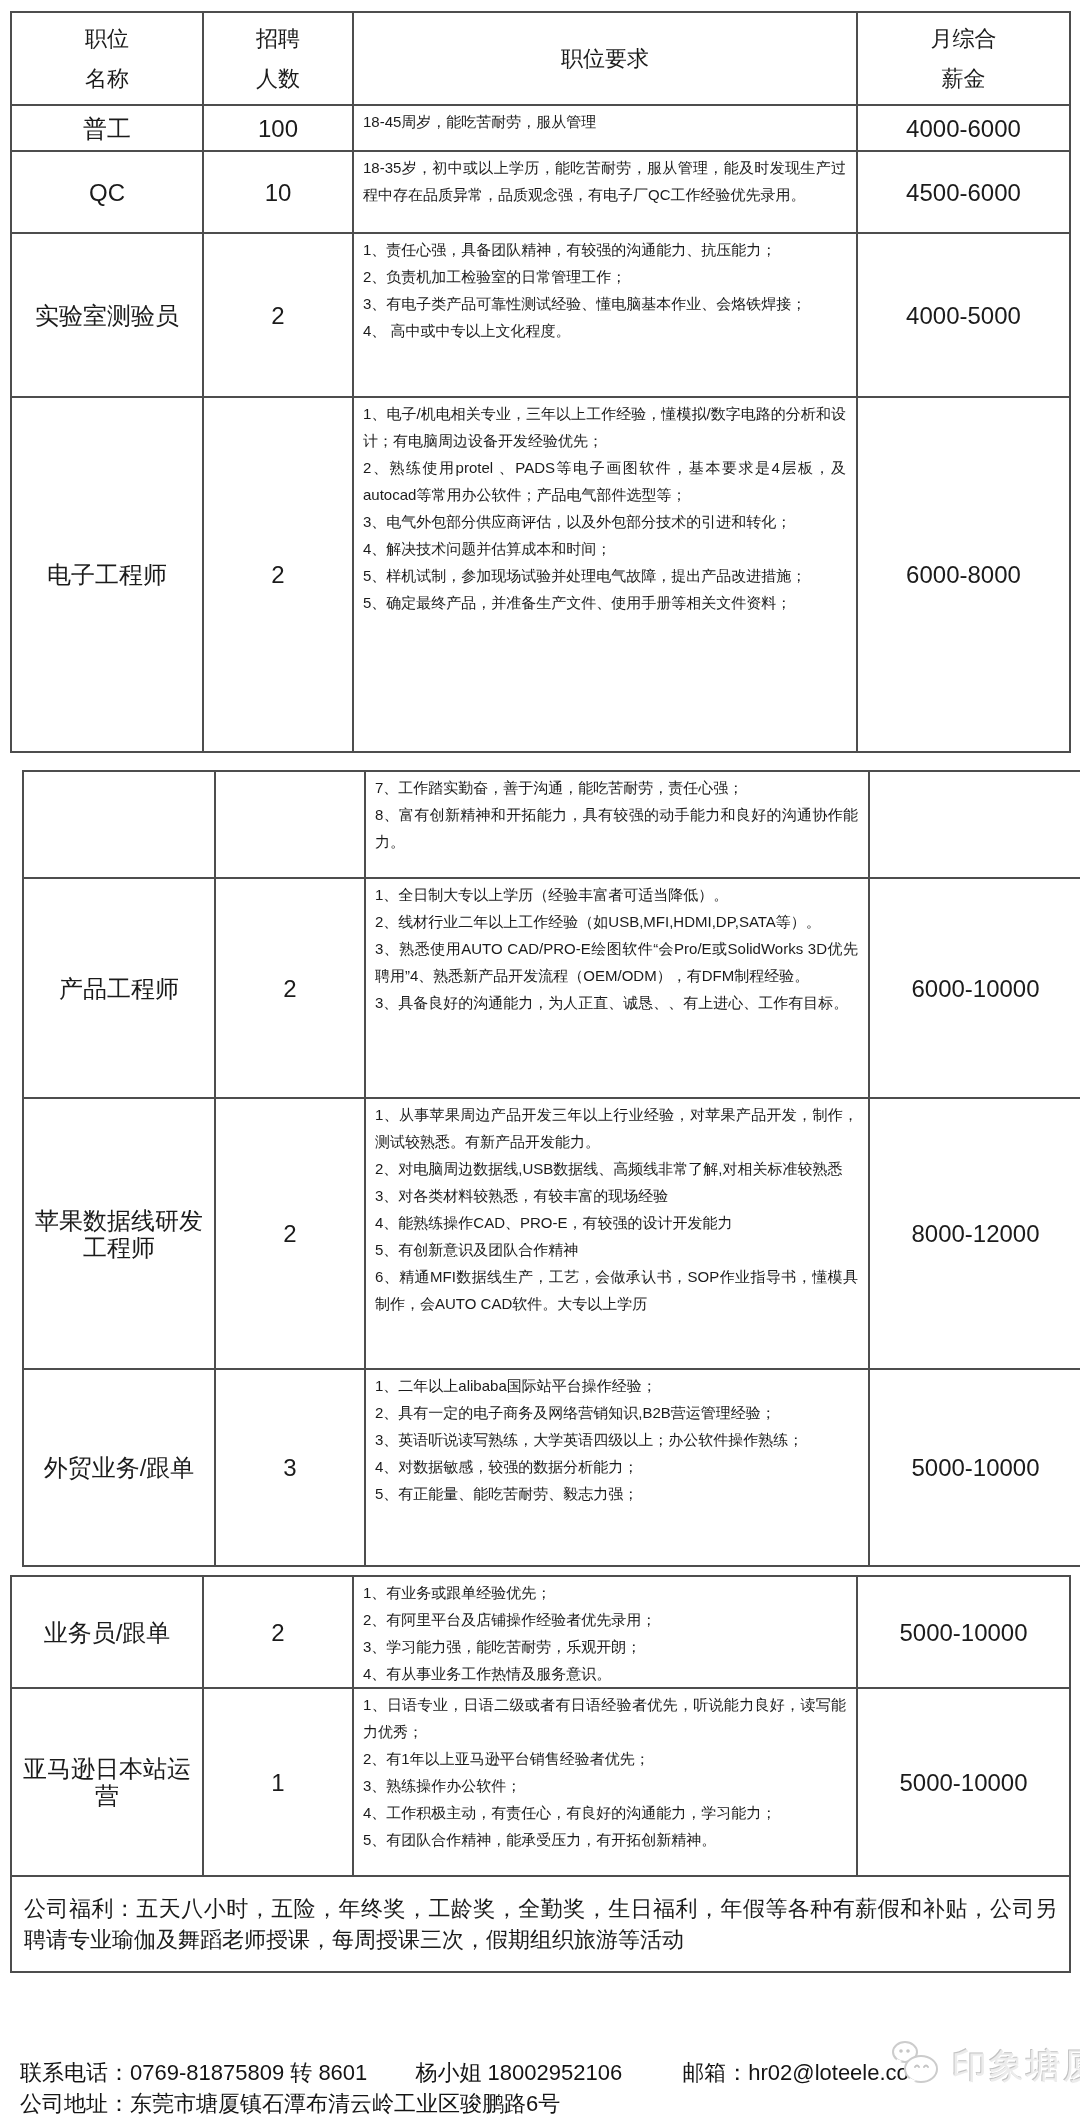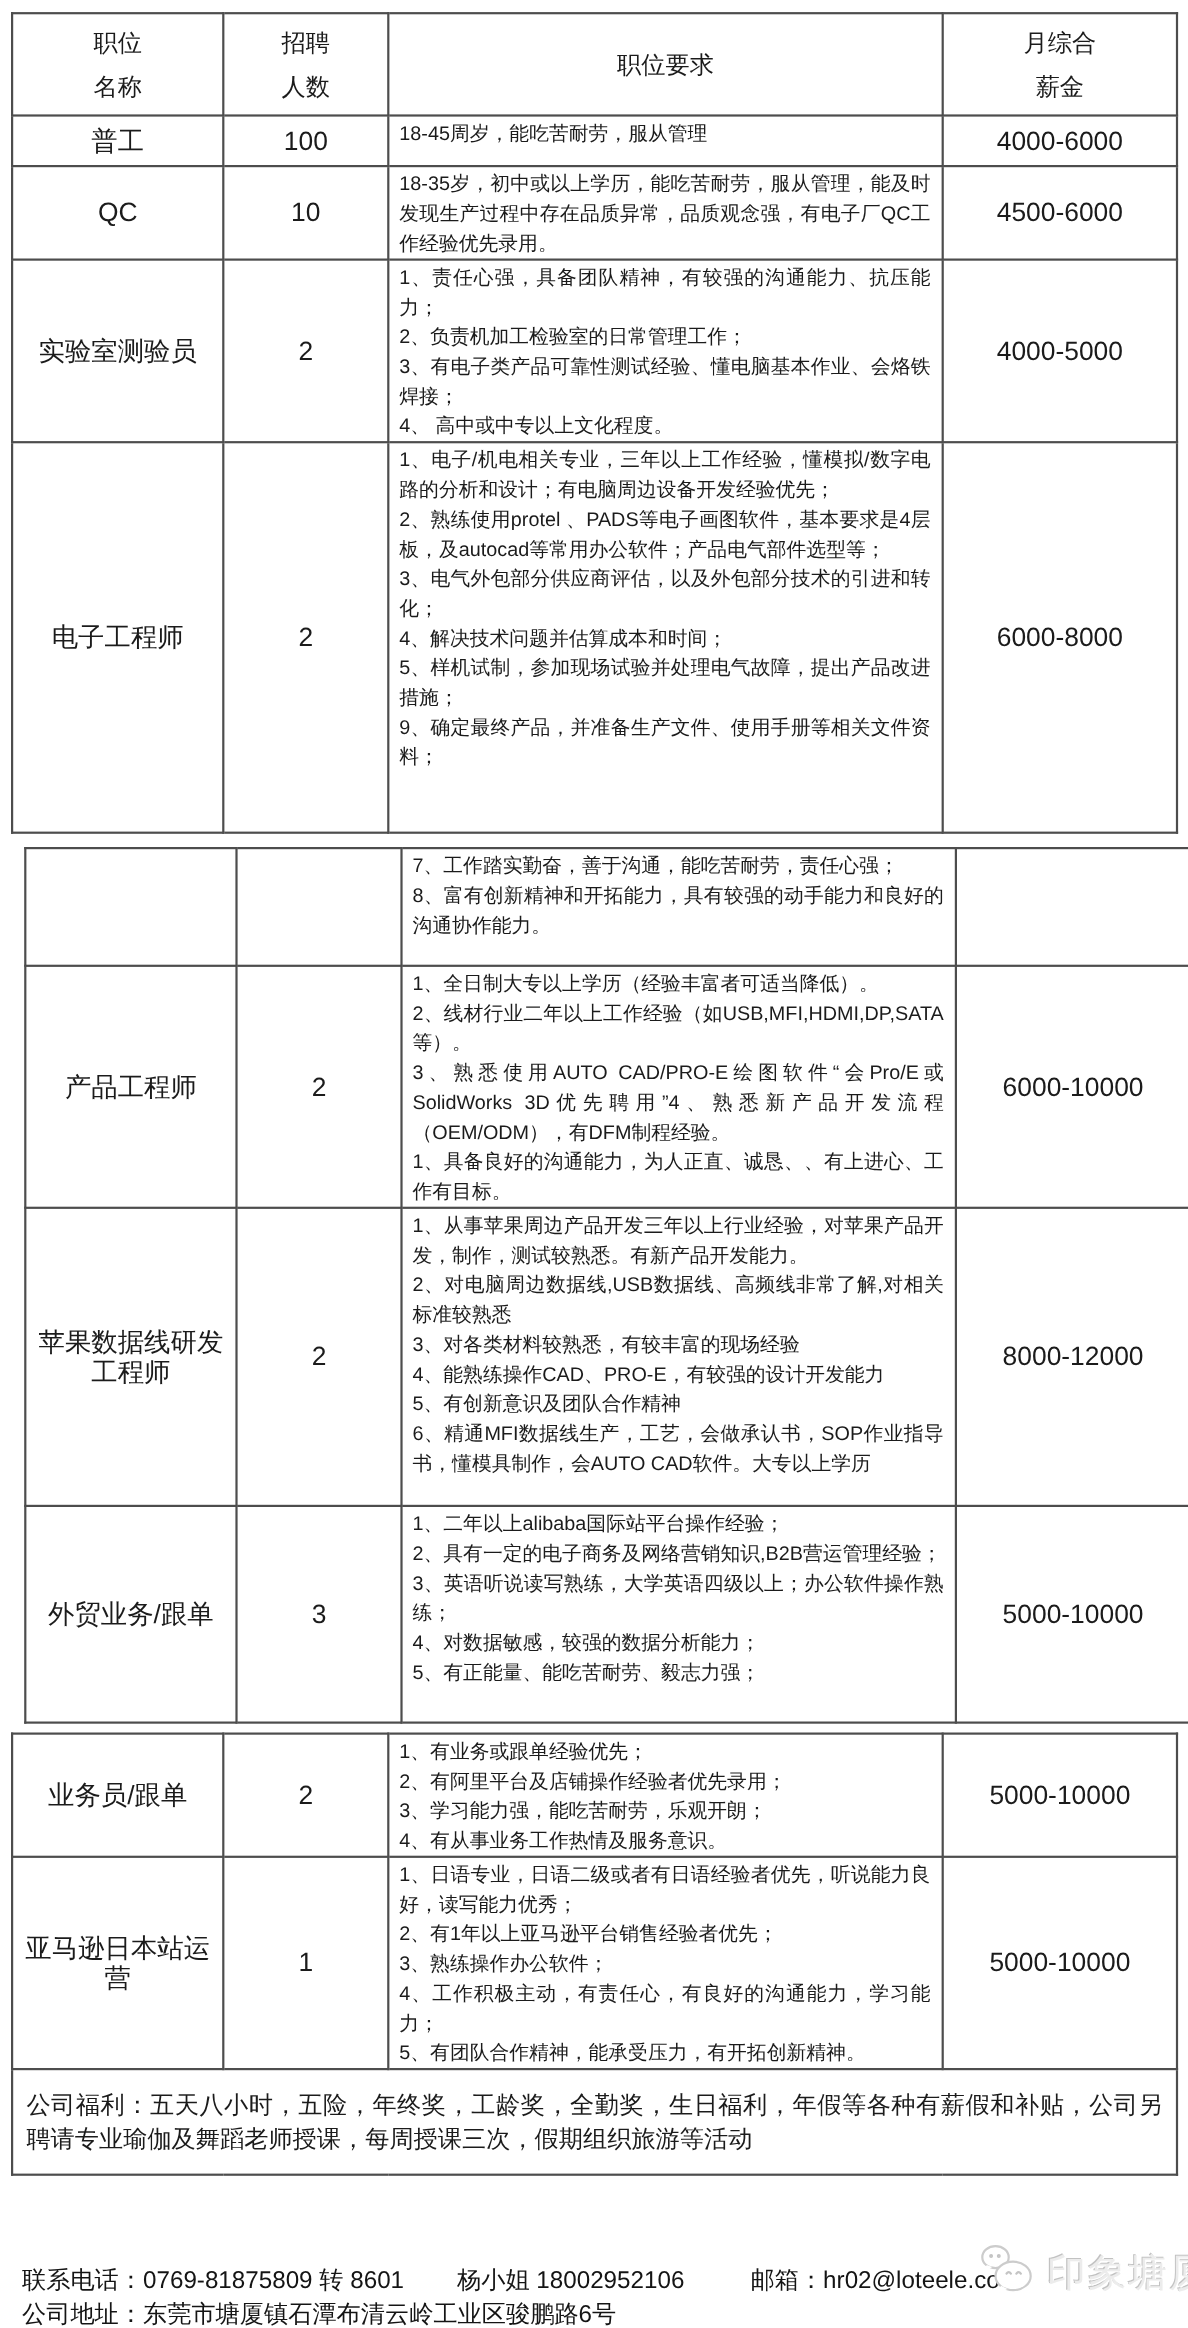--- a/index.html
+++ b/index.html
@@ -5,21 +5,21 @@
   html,body{margin:0;padding:0;background:#ffffff;}
   .page{
     position:relative;width:1080px;height:2116px;background:#ffffff;
     font-family:"Liberation Sans","DejaVu Sans",sans-serif;color:#1b1b1b;overflow:hidden;
   }
   table.jobs{position:absolute;border-collapse:collapse;table-layout:fixed;background:#ffffff;}
   table.jobs td{border:2px solid #4d4d4d;overflow:hidden;word-break:break-word;}
   td.c-name,td.c-count,td.c-salary{
     text-align:center;vertical-align:middle;font-size:24px;line-height:27px;padding:0 4px;
   }
-  td.c-req{vertical-align:top;padding:2px 10px 0 9px;font-size:18px;line-height:27px;}
+  td.c-req{vertical-align:top;padding:2px 10px 0 9px;font-size:15px;line-height:27px;}
   .req-item{text-align:justify;text-justify:inter-ideograph;}
   td.hdr{text-align:center;vertical-align:middle;font-size:22px;line-height:40px;}
   td.welfare{text-align:justify;vertical-align:middle;font-size:22px;line-height:31px;padding:16px 12px;}
   .footer-line{position:absolute;left:20px;font-size:22px;white-space:nowrap;color:#141414;}
   .footer-contact{top:2058px;}
   .footer-address{top:2089px;}
   .footer-contact .seg2{margin-left:42px;}
   .footer-contact .seg3{margin-left:54px;}
   .watermark{
     position:absolute;top:2038px;left:888px;width:192px;height:56px;
@@ -88,21 +88,21 @@
           </tr>
           <tr style="height: 355px;">
             <td class="c-name">电子工程师</td>
             <td class="c-count">2</td>
             <td class="c-req">
               <div class="req-item">1、电子/机电相关专业，三年以上工作经验，懂模拟/数字电路的分析和设计；有电脑周边设备开发经验优先；</div>
               <div class="req-item">2、熟练使用protel 、PADS等电子画图软件，基本要求是4层板，及autocad等常用办公软件；产品电气部件选型等；</div>
               <div class="req-item">3、电气外包部分供应商评估，以及外包部分技术的引进和转化；</div>
               <div class="req-item">4、解决技术问题并估算成本和时间；</div>
               <div class="req-item">5、样机试制，参加现场试验并处理电气故障，提出产品改进措施；</div>
-              <div class="req-item">9、确定最终产品，并准备生产文件、使用手册等相关文件资料；</div>
+              <div class="req-item">5、确定最终产品，并准备生产文件、使用手册等相关文件资料；</div>
             </td>
             <td class="c-salary">6000-8000</td>
           </tr>
         </tbody>
       </table>
       <table class="jobs" style="top: 770px; left: 22px; width: 1059px;">
         <colgroup>
           <col style="width: 192px;">
           <col style="width: 150px;">
           <col style="width: 504px;">
@@ -118,21 +118,21 @@
             </td>
             <td class="c-salary"></td>
           </tr>
           <tr style="height: 220px;">
             <td class="c-name">产品工程师</td>
             <td class="c-count">2</td>
             <td class="c-req">
               <div class="req-item">1、全日制大专以上学历（经验丰富者可适当降低）。</div>
               <div class="req-item">2、线材行业二年以上工作经验（如USB,MFI,HDMI,DP,SATA等）。</div>
               <div class="req-item">3、熟悉使用AUTO CAD/PRO-E绘图软件“会Pro/E或SolidWorks 3D优先聘用”4、熟悉新产品开发流程（OEM/ODM），有DFM制程经验。</div>
-              <div class="req-item">1、具备良好的沟通能力，为人正直、诚恳、、有上进心、工作有目标。</div>
+              <div class="req-item">3、具备良好的沟通能力，为人正直、诚恳、、有上进心、工作有目标。</div>
             </td>
             <td class="c-salary">6000-10000</td>
           </tr>
           <tr style="height: 271px;">
             <td class="c-name">苹果数据线研发工程师</td>
             <td class="c-count">2</td>
             <td class="c-req">
               <div class="req-item">1、从事苹果周边产品开发三年以上行业经验，对苹果产品开发，制作，测试较熟悉。有新产品开发能力。</div>
               <div class="req-item">2、对电脑周边数据线,USB数据线、高频线非常了解,对相关标准较熟悉</div>
               <div class="req-item">3、对各类材料较熟悉，有较丰富的现场经验</div>

